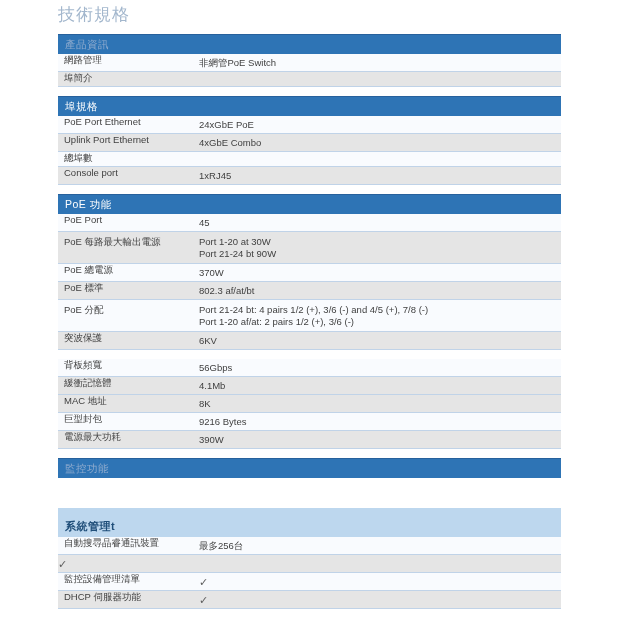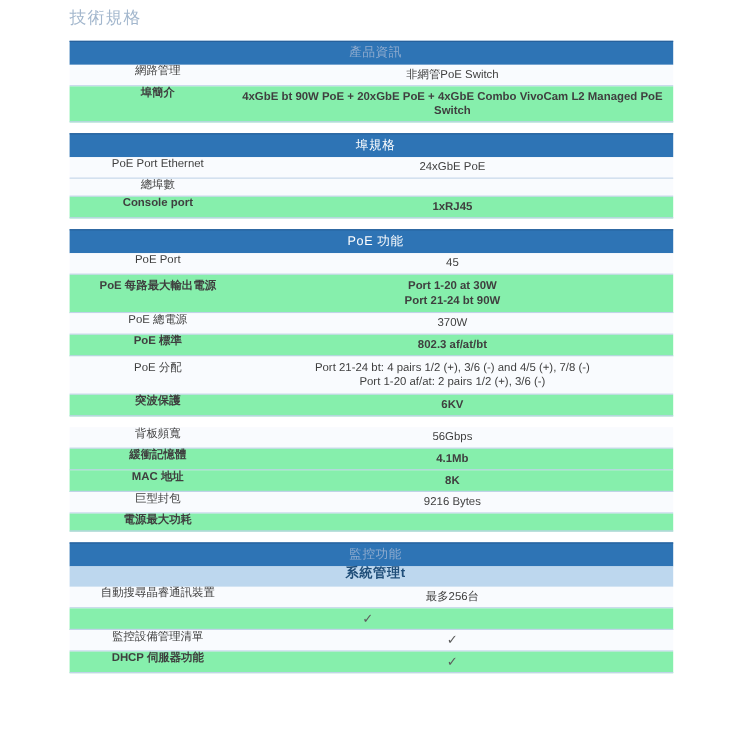--- a/index.html
+++ b/index.html
@@ -3,71 +3,75 @@
 <meta charset="utf-8">
 <style>
   * { margin:0; padding:0; box-sizing:border-box; }
   html,body {
     width:620px; height:620px; overflow:hidden;
     background:#ffffff;
     font-family:"Liberation Sans","DejaVu Sans",sans-serif;
   }
   .page { padding:4px 59px 0 58px; }
   .page-title {
-    font-size:14px; line-height:21px; color:#a3b7cd;
+    font-size:17px; line-height:21px; color:#a3b7cd;
     font-weight:400; letter-spacing:1px; margin-bottom:9px;
   }
-  .spec-table { margin-bottom:9px;text-align:center; }
+  .spec-table { margin-bottom:9px; }
   .bar {
     background:#2e74b5; border-top:1px solid #27619c;
     color:#ffffff; font-size:10.5px; line-height:13px;
     padding:3px 0 3px 7px; letter-spacing:0.5px;
   }
   .bar.dim { color:#8fabce; }
   .subbar {
     background:#bdd7ee; color:#1f4e79; font-weight:bold;
-    font-size:11px; line-height:13px; padding:0 0 4px 7px;
+    font-size:11px; line-height:13px; padding:12px 0 4px 7px;
     letter-spacing:0.5px;
+    margin-top:30px;
   }
   .row {
     display:flex; align-items:flex-start;
     font-size:9.5px; line-height:12px; color:#3f3f3f;
     border-bottom:1px solid #c0d3e8;
     background:#f9fbfe;
   }
-  .row.alt { background:#86efac;font-weight:bold; }
+  .row.alt { background:#e5e5e5; }
   .row .label { width:141px; flex:0 0 141px; padding:0 0 2px 6px; }
   .row .value { flex:1; padding:3px 6px 2px 0; }
   .tall .label, .tall .value { padding-top:4px; padding-bottom:3px; }
   .vline { display:block; }
   .check { color:#5d5d5d; font-size:11px; line-height:12px; }
 </style>
 </head>
 <body>
 
 <div class="page">
   <div class="page-title">技術規格</div>
 
   <div class="spec-table">
     <div class="bar dim">產品資訊</div>
     <div class="row">
       <div class="label">網路管理</div>
       <div class="value">非網管PoE Switch</div>
     </div>
     <div class="row alt">
       <div class="label">埠簡介</div>
-      <div class="value">4xGbE bt 90W PoE + 20xGbE PoE + 4xGbE Combo VivoCam L2 Managed PoE Switch</div>
     </div>
   </div>
 
   <div class="spec-table">
     <div class="bar">埠規格</div>
     <div class="row">
       <div class="label">PoE Port Ethernet</div>
       <div class="value">24xGbE PoE</div>
+    </div>
+    <div class="row alt">
+      <div class="label">Uplink Port Ethernet</div>
+      <div class="value">4xGbE Combo</div>
     </div>
     <div class="row">
       <div class="label">總埠數</div>
     </div>
     <div class="row alt">
       <div class="label">Console port</div>
       <div class="value">1xRJ45</div>
     </div>
   </div>
 
@@ -117,20 +121,21 @@
     <div class="row alt">
       <div class="label">MAC 地址</div>
       <div class="value">8K</div>
     </div>
     <div class="row">
       <div class="label">巨型封包</div>
       <div class="value">9216 Bytes</div>
     </div>
     <div class="row alt">
       <div class="label">電源最大功耗</div>
+      <div class="value">390W</div>
     </div>
   </div>
 
   <div class="spec-table">
     <div class="bar dim">監控功能</div>
     <div class="subbar">系統管理t</div>
     <div class="row">
       <div class="label">自動搜尋晶睿通訊裝置</div>
       <div class="value">最多256台</div>
     </div>

